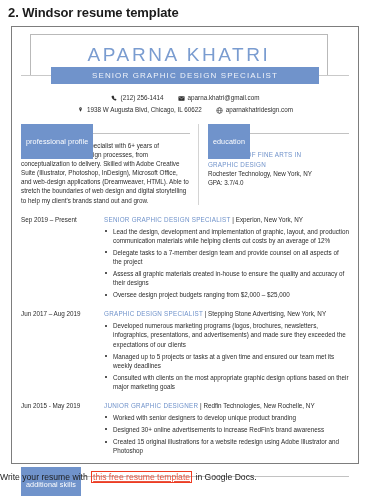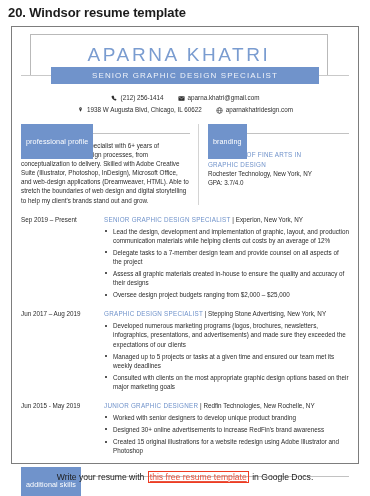--- a/index.html
+++ b/index.html
@@ -212,37 +212,36 @@
 
   
   .skills-section { margin-top: 9px; }
 
   
   .caption {
     position: absolute;
     left: 0;
     right: 0;
     top: 470px;
-    text-align: center;
     font-size: 8.6px;
     line-height: 14px;
     color: #1c1c1c;
     white-space: nowrap;
   }
   .caption-link {
     color: #e8543f;
     border: 1.5px solid #ef3b22;
     padding: 0 1px;
     margin: 0 1px;
   }
 </style>
 </head>
 <body>
 
-<div class="page-heading">20. Windsor resume template</div>
+<div class="page-heading">2. Windsor resume template</div>
 
 <div class="resume-frame">
   <div class="resume-inner">
 
     <div class="name-box">
       <div class="name-text">APARNA KHATRI</div>
     </div>
 
     <div class="title-bar-wrap">
       <div class="title-rule"></div>
@@ -298,21 +297,21 @@
       <div class="col-left">
         <div class="sec-head">
           <div class="sec-rule"></div>
           <span class="sec-pill">professional profile</span>
         </div>
         <div class="body-text">Senior Graphic Design Specialist with 6+ years of experience managing design processes, from conceptualization to delivery. Skilled with Adobe Creative Suite (Illustrator, Photoshop, InDesign), Microsoft Office, and web-design applications (Dreamweaver, HTML). Able to stretch the boundaries of web design and digital storytelling to help my client's brands stand out and grow.</div>
       </div>
       <div class="col-right">
         <div class="sec-head">
           <div class="sec-rule"></div>
-          <span class="sec-pill">branding</span>
+          <span class="sec-pill">education</span>
         </div>
         <div class="edu-line">May 2015</div>
         <div class="edu-line edu-degree">BACHELOR OF FINE ARTS IN</div>
         <div class="edu-line edu-degree">GRAPHIC DESIGN</div>
         <div class="edu-line">Rochester Technology, New York, NY</div>
         <div class="edu-line">GPA: 3.7/4.0</div>
       </div>
     </div>
 
     <div class="exp-section">

